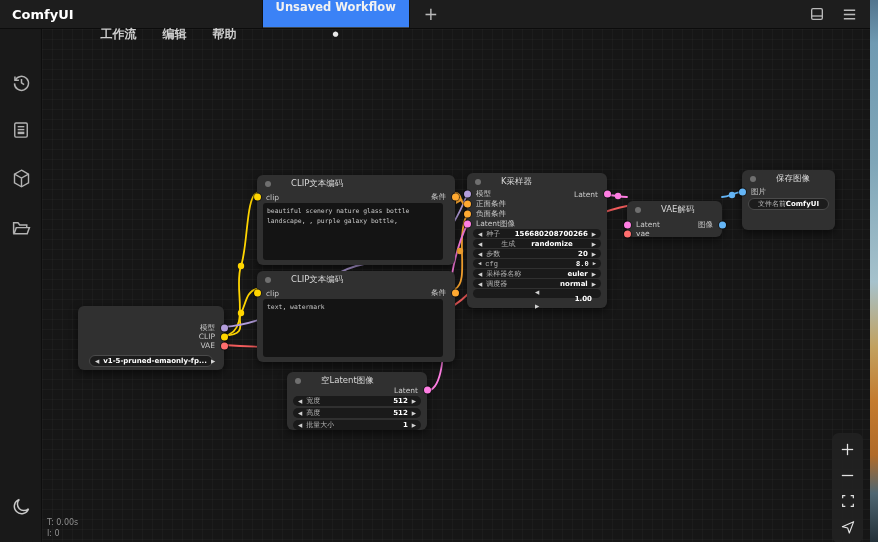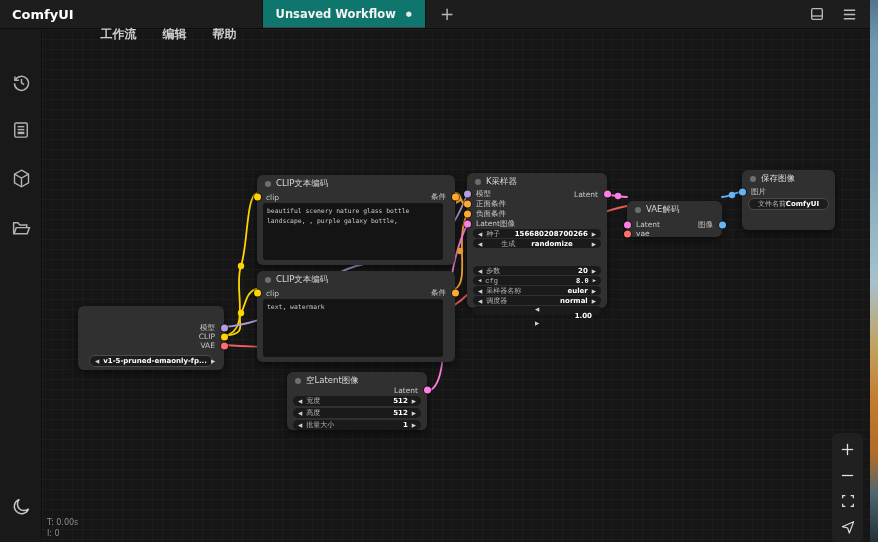--- a/index.html
+++ b/index.html
@@ -14,38 +14,38 @@
       linear-gradient(rgba(255,255,255,.028) 1px, transparent 1px),
       linear-gradient(90deg, rgba(255,255,255,.028) 1px, transparent 1px);
     background-size:10px 10px; }
   .wires { position:absolute; left:0; top:0; z-index:1; pointer-events:none; }
 
   
   .topbar { position:absolute; left:0; top:0; width:878px; height:29px; z-index:5;
     background:#1d1d1d; border-bottom:1px solid #0c0c0c; display:flex; align-items:stretch; }
   .logo { color:#fff; font-weight:700; font-size:13px; padding:0 14px 0 12px; align-self:center; }
   .menu-item { color:#cfcfcf; font-weight:600; font-size:12px; padding:0 13px; align-self:center; cursor:default;margin-top:40px; }
-  .tab { margin-left:12px; display:flex; align-items:center; gap:10px; padding:0 13px;
-    background:#0f766e; color:#f2f2f2; font-weight:600; font-size:11.5px;
-    border-left:1px solid #111; border-right:1px solid #111; box-shadow:inset 0 -1px 0 #3c4650; }
+  .tab { margin-left:12px; display:flex; align-items:center; gap:16px; padding:0 13px;
+    background:#3b82f6; color:#f2f2f2; font-weight:600; font-size:11.5px;
+    border-left:1px solid #111; border-right:1px solid #111; box-shadow:inset 0 -1px 0 #3c4650;flex-direction:column; }
   .tab .dot { font-size:7px; color:#e8e8e8; }
   .new-tab { color:#b9b9b9; font-size:17px; font-weight:400; padding:0 14px; align-self:center; }
   .topbar-right { margin-left:auto; display:flex; align-items:center; gap:14px; padding-right:20px; }
   .tb-icon { width:18px; height:18px; display:flex; align-items:center; justify-content:center; }
 
   
   .sidebar { position:absolute; left:0; top:29px; bottom:0; width:42px; z-index:5;
     background:#191919; border-right:1px solid #0e0e0e; }
   .sb-btn { position:absolute; left:0; width:42px; height:40px;
     display:flex; align-items:center; justify-content:center; }
 
   
   .node { position:absolute; z-index:2; background:#303030; border-radius:6px;
     box-shadow:0 3px 9px rgba(0,0,0,.55); color:#d4d4d4; }
-  .node-title { height:14px; display:flex; align-items:center; gap:5px;
+  .node-title { height:14px; display:flex; align-items:center; gap:20px;
     padding:3px 8px 0; font-size:8.5px; color:#d8d8d8; white-space:nowrap; }
   .collapse-dot { width:6px; height:6px; border-radius:50%; background:#6f6f6f; flex:none; }
   .slot-row { position:relative; display:flex; align-items:center; height:10px;
     padding:0 9px; font-size:7.5px; color:#c9c9c9; white-space:nowrap; }
   .slot-row.out { justify-content:flex-end; }
   .sdot { position:absolute; width:7px; height:7px; border-radius:50%; top:50%;
     transform:translateY(-50%); box-shadow:0 0 0 1px rgba(0,0,0,.45); }
   .sdot.in { left:-3.5px; } .sdot.out { right:-3.5px; }
   .c-model{background:#b39ddb} .c-clip{background:#ffd500} .c-vae{background:#ff6e6e}
   .c-cond{background:#ffa931} .c-latent{background:#ff7ee3} .c-image{background:#64b5f6}
@@ -214,21 +214,21 @@
         <span class="wlabel">种子</span>
         <span class="wvalue">156680208700266</span>
         <span class="arr">▶</span>
       </div>
       <div class="widget" style="height:9px;margin-top:1px;gap:15px;">
         <span class="arr">◀</span>
         <span class="wlabel">生成后控制</span>
         <span class="wvalue">randomize</span>
         <span class="arr">▶</span>
       </div>
-      <div class="widget" style="height:9px;margin-top:18px;">
+      <div class="widget" style="height:9px;margin-top:1px;">
         <span class="arr">◀</span>
         <span class="wlabel">步数</span>
         <span class="wvalue">20</span>
         <span class="arr">▶</span>
       </div>
       <div class="widget" style="height:9px;margin-top:1px;font-family:Liberation Mono, monospace;">
         <span class="arr">◀</span>
         <span class="wlabel">cfg</span>
         <span class="wvalue">8.0</span>
         <span class="arr">▶</span>

